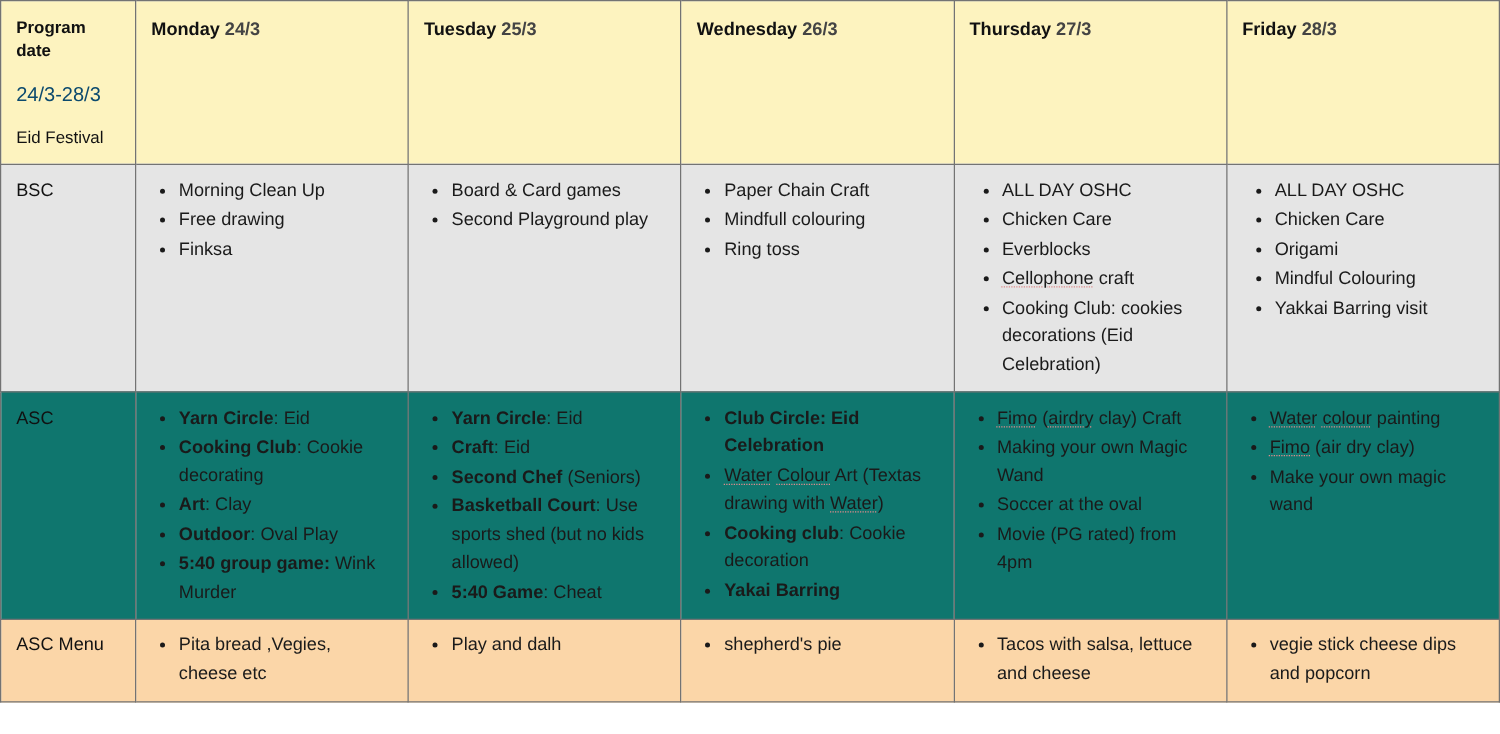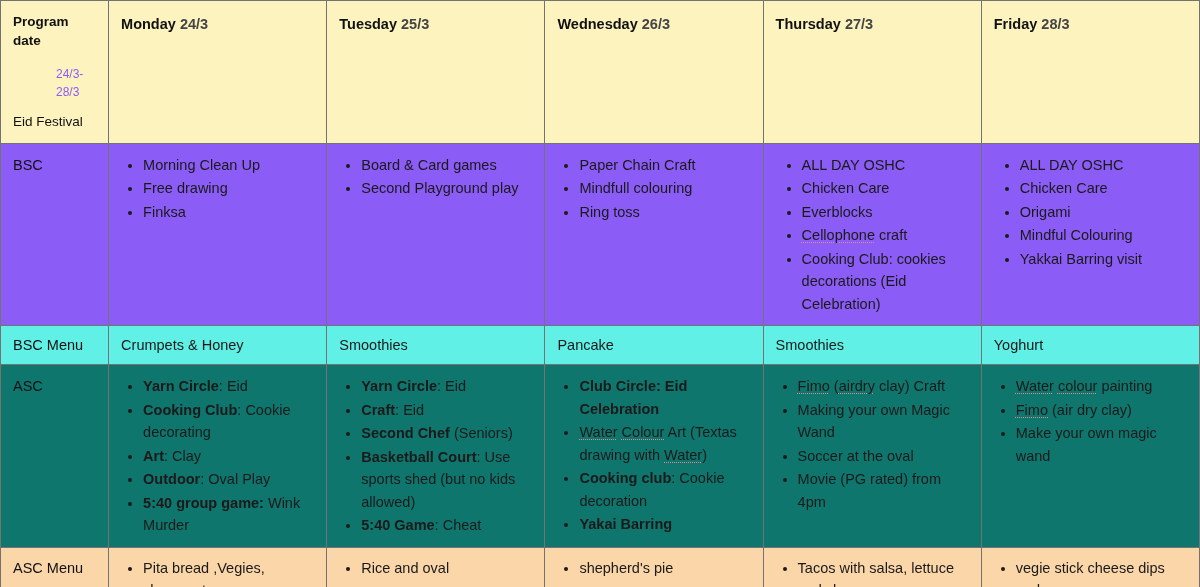--- a/index.html
+++ b/index.html
@@ -38,46 +38,45 @@
     height: 119px;
     padding-top: 12px;
   }
   .prog-label {
     font-weight: bold;
     font-size: 13.5px;
     color: #111;
     line-height: 1.4;
   }
   .prog-date {
-    font-size: 12px;
-    color: #8b5cf6;
+    font-size: 16px;
+    color: #0c4a6e;
     margin-top: 14px;
     line-height: 1.5;
-    margin-left: 43px;
   }
   .prog-fest {
     font-size: 13.5px;
     color: #111;
     margin-top: 11px;
   }
   .day-head {
     font-size: 14.5px;
     color: #111;
   }
   .day-head .dayname { font-weight: bold; }
   .day-head .daydate { font-weight: bold; color: #444; }
 
   
   .rowlabel {
     font-size: 14.5px;
     color: #111;
   }
 
   
-  tr.bsc-row td { background: #8b5cf6; height: 172px; margin-top: 24px; }
+  tr.bsc-row td { background: #e5e5e5; height: 172px; margin-top: 24px; }
   tr.asc-row td { background: #0f766e; height: 176px; }
 
   ul.acts {
     margin: 0;
     padding-left: 22px;
     list-style-type: disc;
   }
   ul.acts li {
     margin: 0 0 0 0;
     padding: 0;
@@ -200,30 +199,20 @@
           <ul class="acts indented">
               <li>ALL DAY OSHC</li>
               <li>Chicken Care</li>
               <li>Origami</li>
               <li>Mindful Colouring</li>
               <li>Yakkai Barring visit</li>
             </ul>
         </td>
       </tr>
 
-      <tr class="bsc-menu-row">
-        <td>
-          <div class="rowlabel">BSC Menu</div>
-        </td>
-        <td>Crumpets &amp; Honey</td>
-        <td>Smoothies</td>
-        <td>Pancake</td>
-        <td>Smoothies</td>
-        <td>Yoghurt</td>
-      </tr>
 
       <tr class="asc-row">
         <td>
           <div class="rowlabel">ASC</div>
         </td>
         <td>
           <ul class="acts">
               <li><span class="b">Yarn Circle</span>: Eid</li>
               <li><span class="b">Cooking Club</span>: Cookie decorating</li>
               <li><span class="b">Art</span>: Clay</li>
@@ -269,21 +258,21 @@
         <td>
           <div class="rowlabel">ASC Menu</div>
         </td>
         <td>
           <ul class="acts">
               <li>Pita bread ,Vegies, cheese etc</li>
             </ul>
         </td>
         <td>
           <ul class="acts">
-              <li>Rice and oval</li>
+              <li>Play and dalh</li>
             </ul>
         </td>
         <td>
           <ul class="acts">
               <li>shepherd's pie</li>
             </ul>
         </td>
         <td>
           <ul class="acts">
               <li>Tacos with salsa, lettuce and cheese</li>

